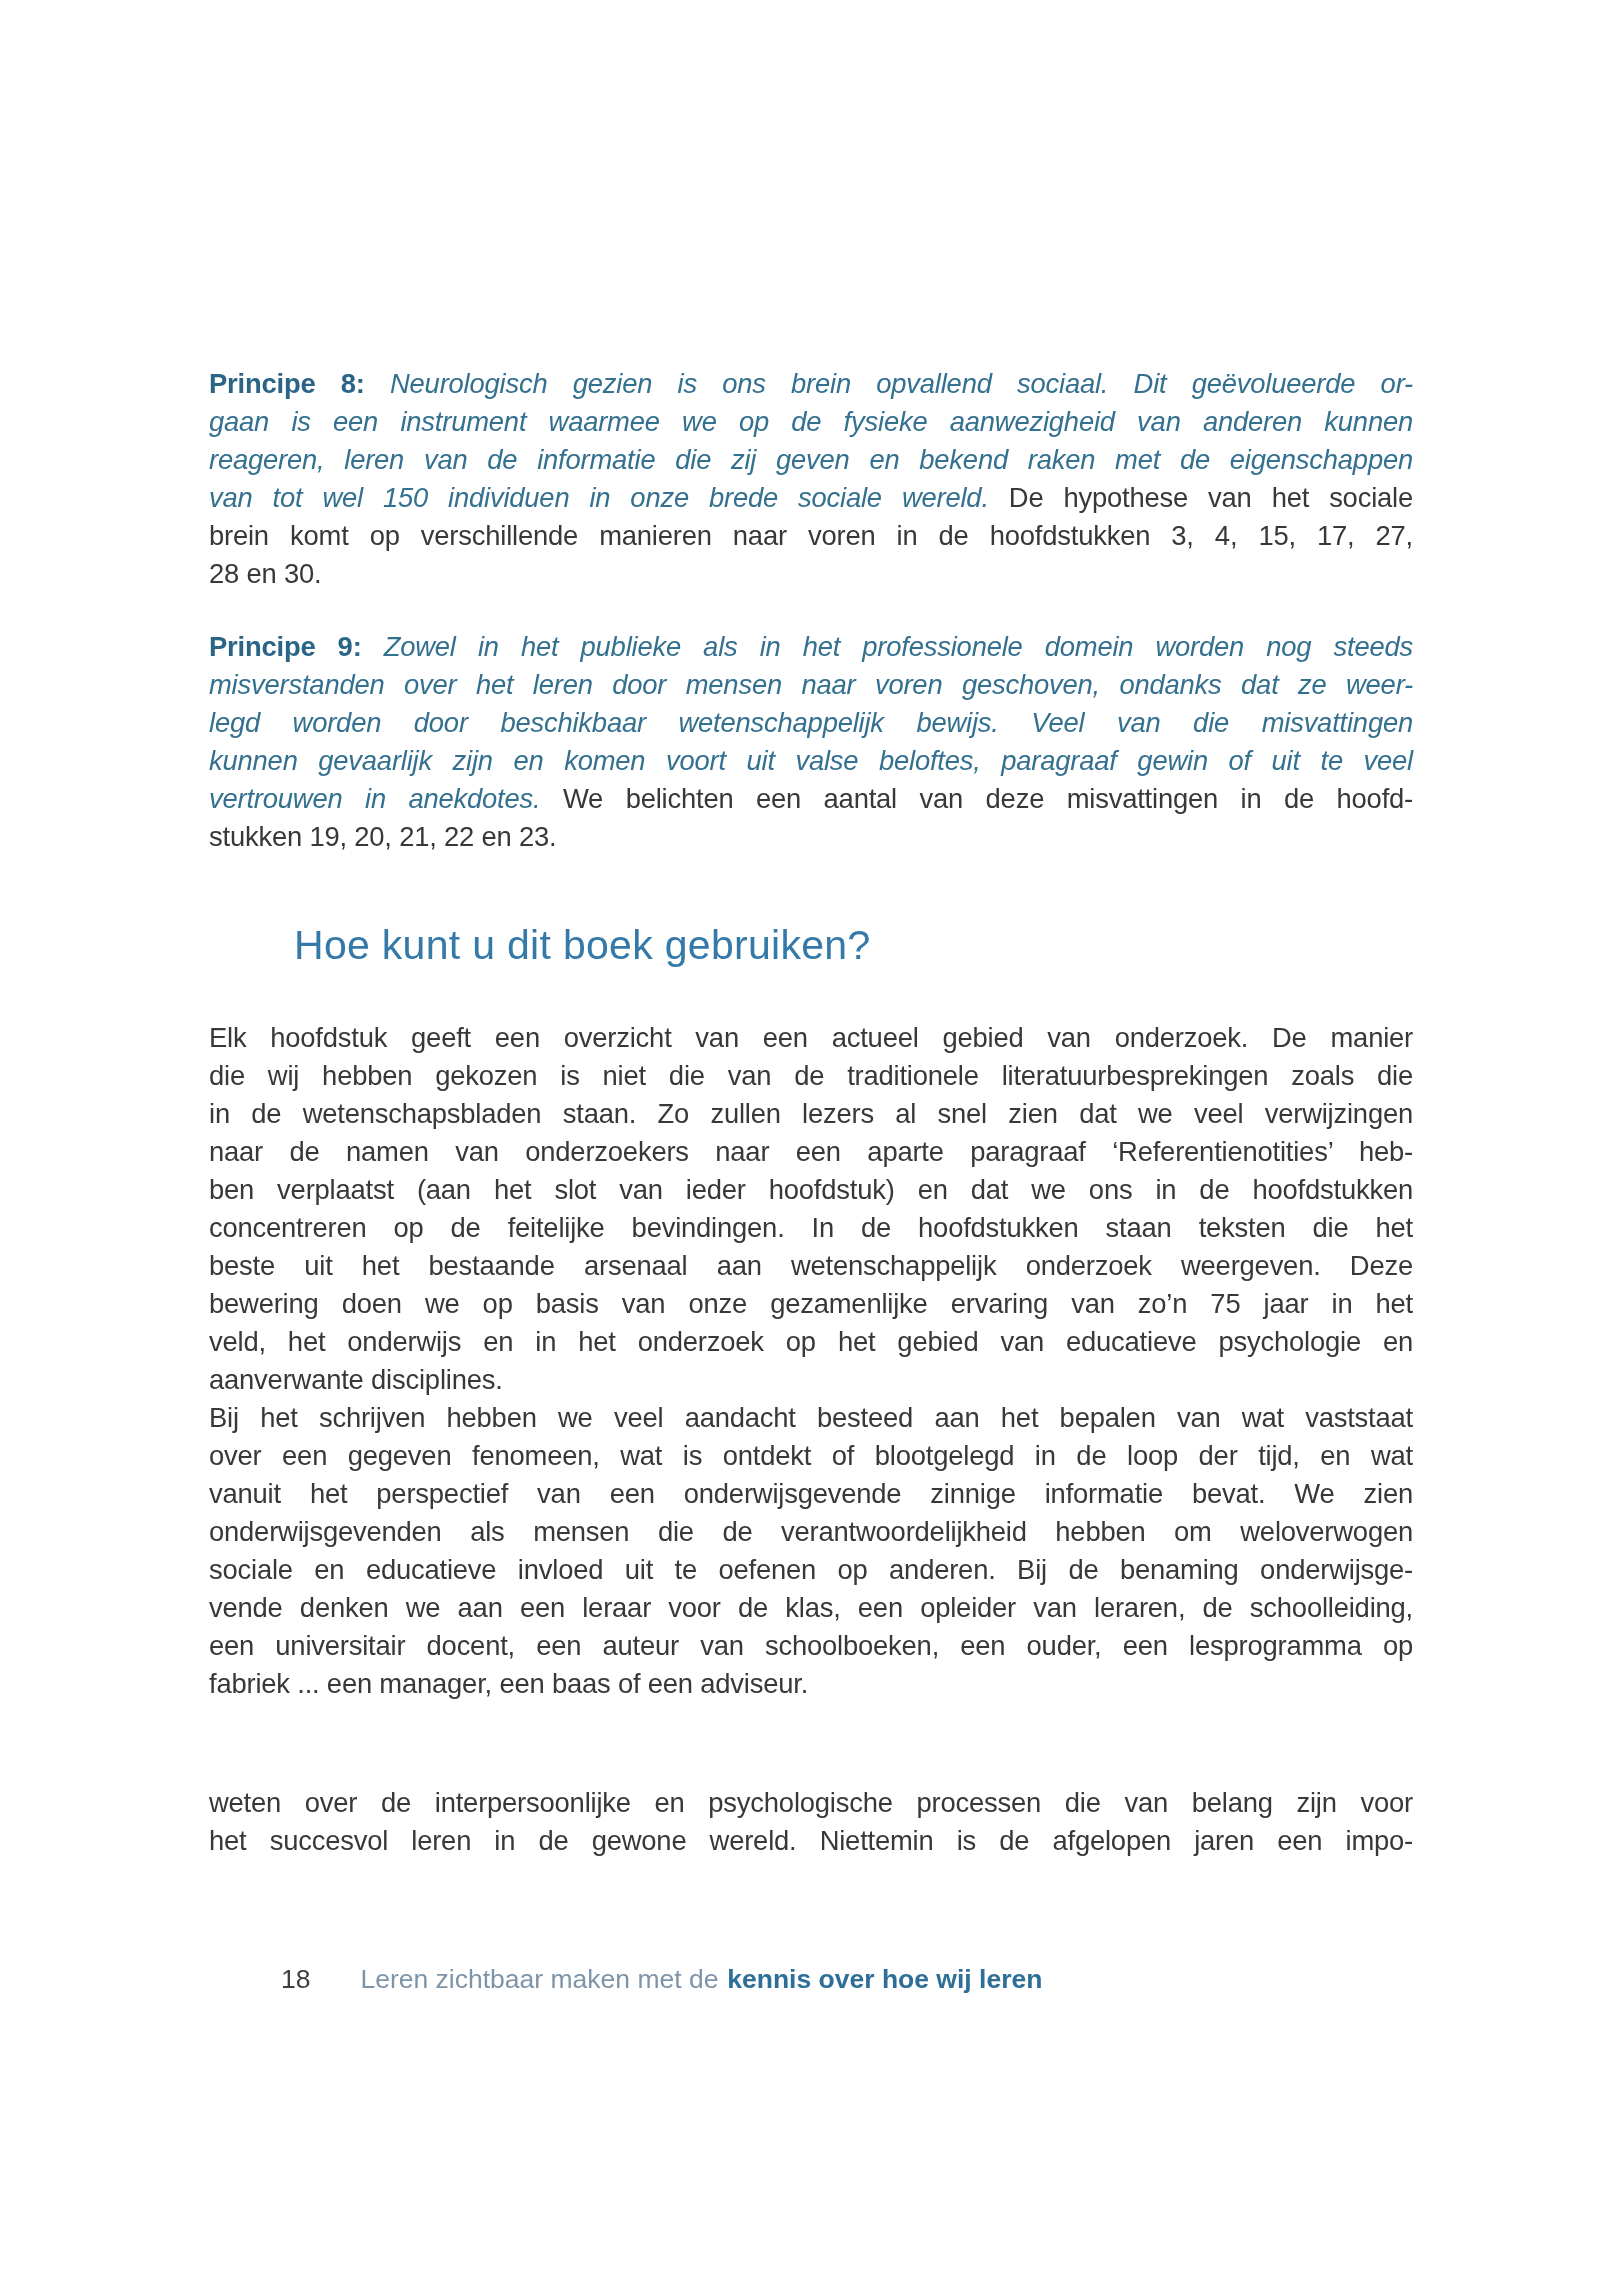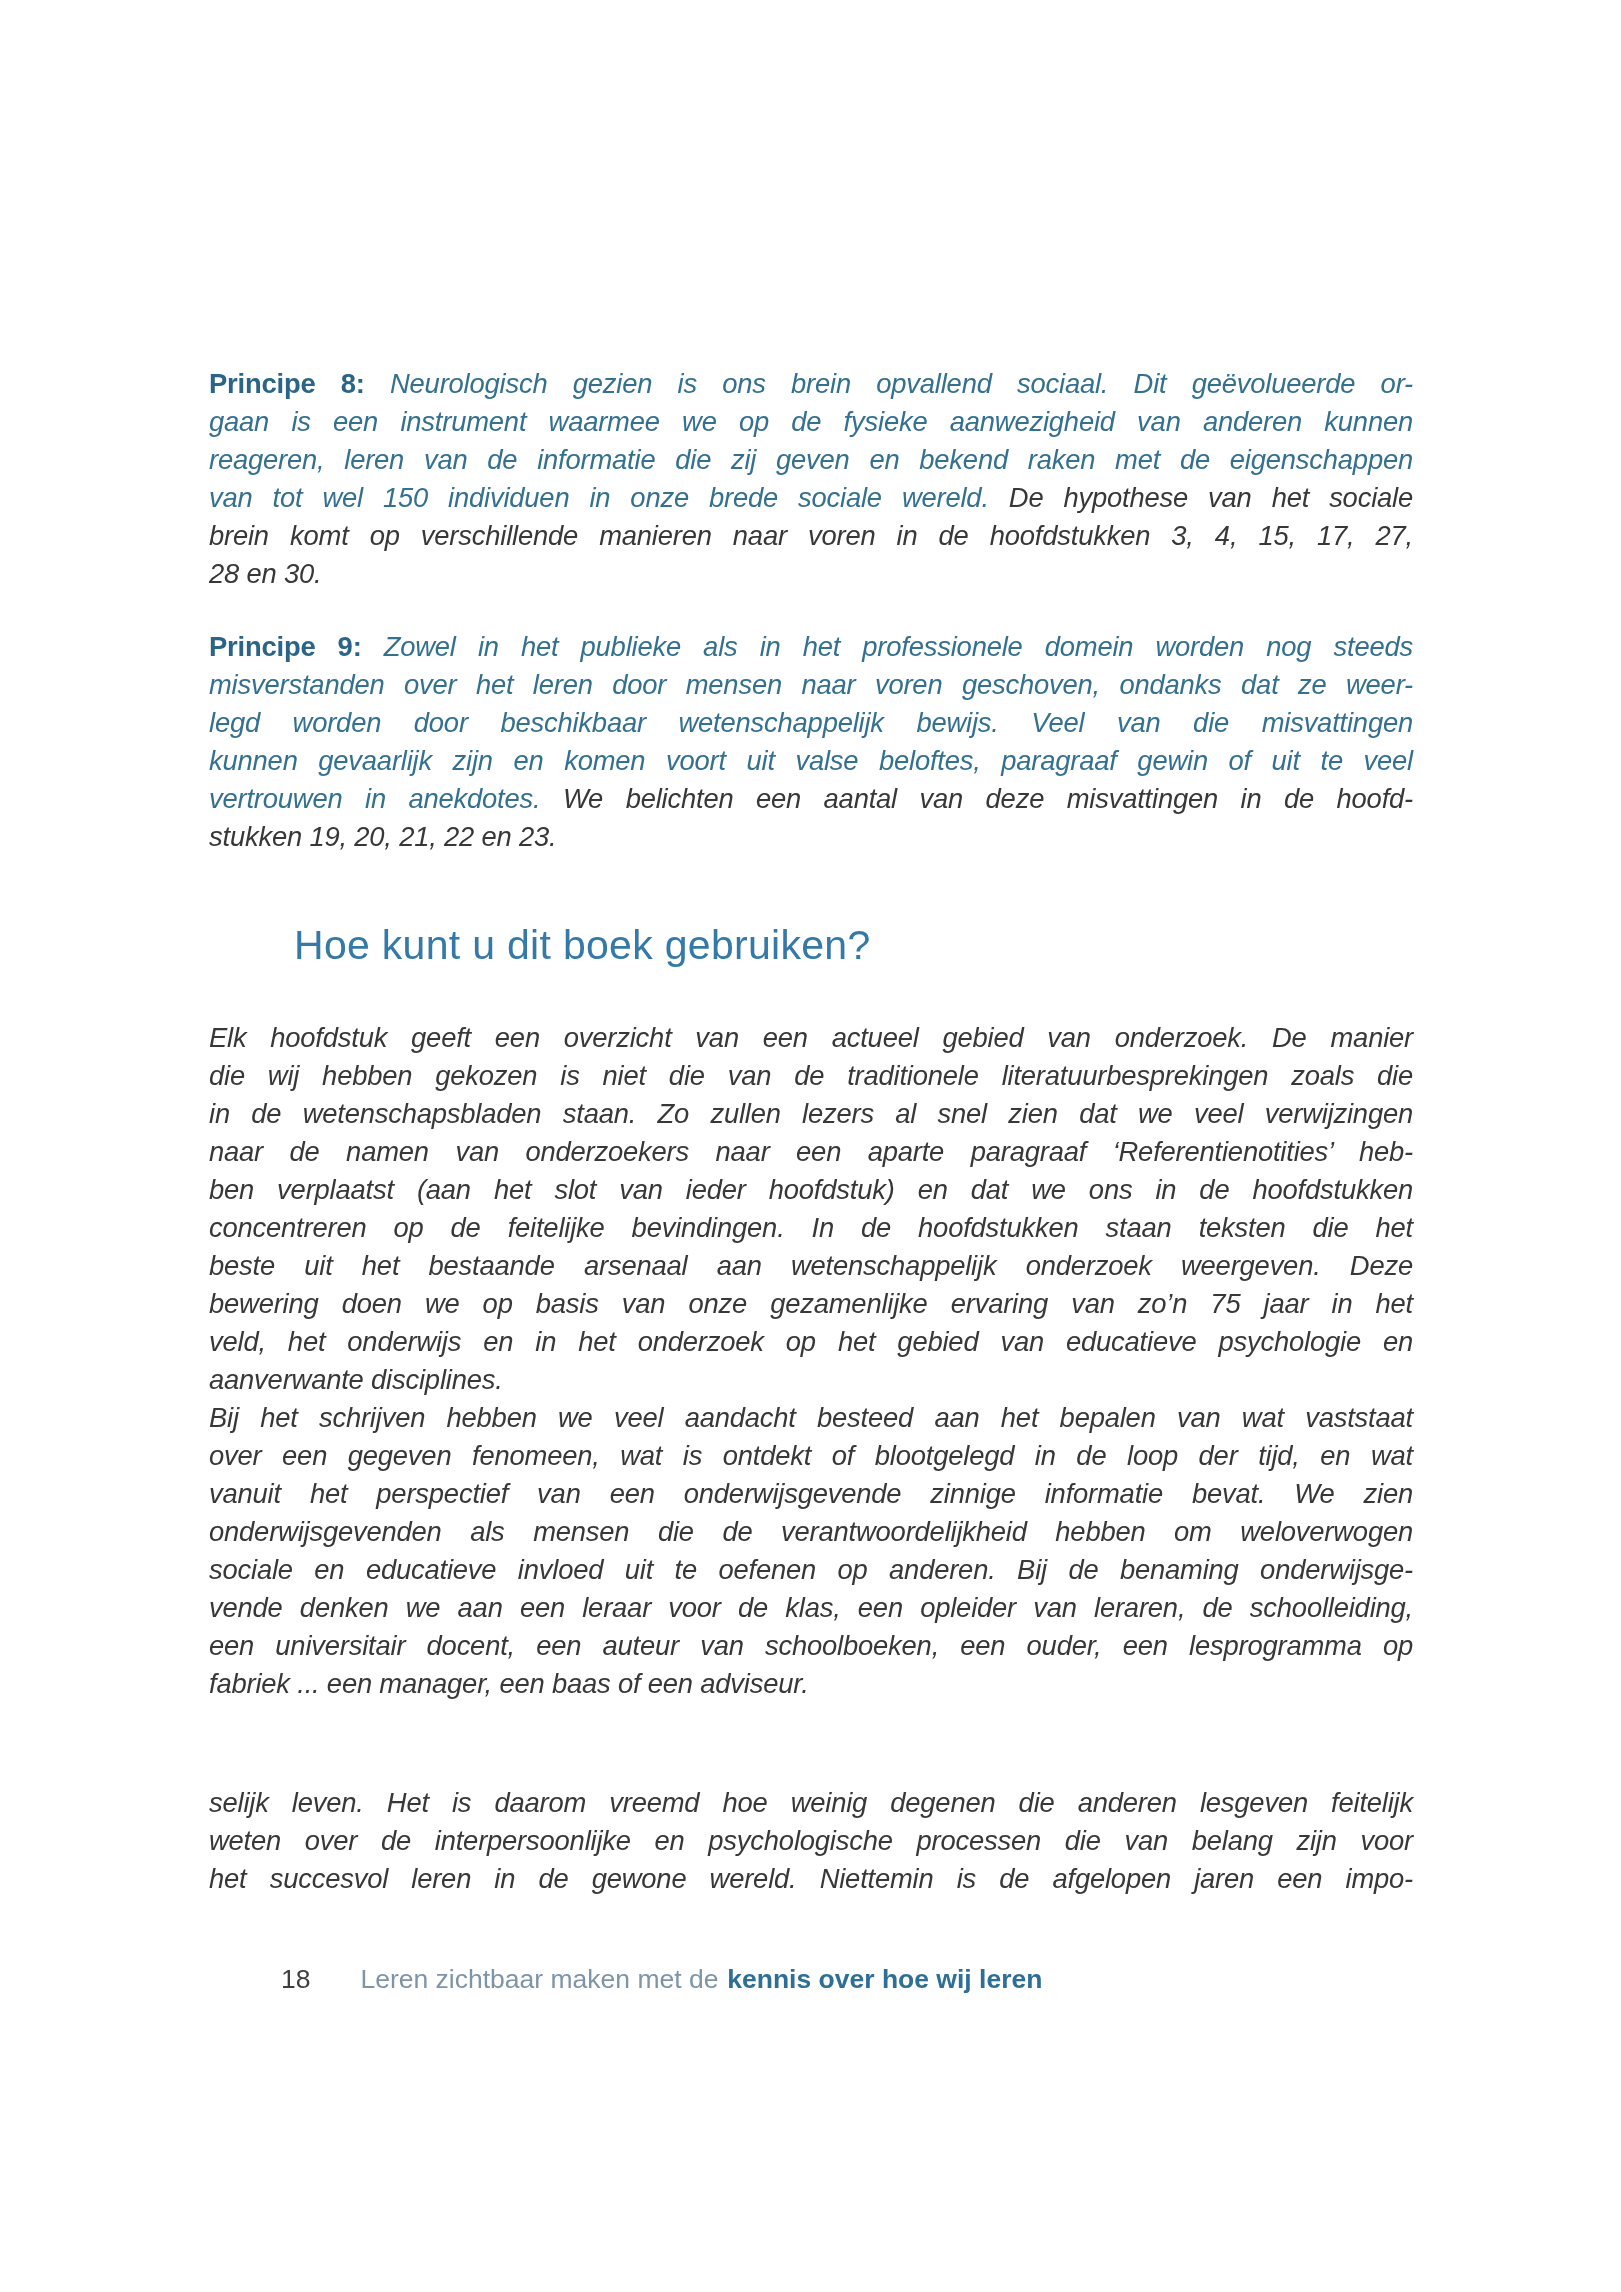--- a/index.html
+++ b/index.html
@@ -18,21 +18,21 @@
     line-height:38px;
     letter-spacing:-0.2px;
     color:var(--c-body,#383838);
     text-align:justify;
     text-align-last:justify;
     white-space:normal;
   }
   .line.align-left { text-align-last:left; }
   .seg-label  { font-weight:bold; color:var(--c-label,#2a6486); }
   .seg-italic { font-style:italic; color:var(--c-italic,#34708f); }
-  .seg-regular{ color:var(--c-body,#383838);font-style:italic; }
+  .seg-regular{ color:var(--c-body,#383838); }
   #p8 { top:365px; }
   #p9 { top:628px; }
   .heading {
     position:absolute; left:294px; top:923px;
     font-size:41px; line-height:45px; font-weight:normal;
     letter-spacing:0.3px;
     color:var(--c-heading,#3579a8);
   }
   #block1 { top:1019px; }
   #block2 { top:1784px; }
@@ -85,21 +85,20 @@
       <div class="line"><span class="seg-regular">over een gegeven fenomeen, wat is ontdekt of blootgelegd in de loop der tijd, en wat</span></div>
       <div class="line"><span class="seg-regular">vanuit het perspectief van een onderwijsgevende zinnige informatie bevat. We zien</span></div>
       <div class="line"><span class="seg-regular">onderwijsgevenden als mensen die de verantwoordelijkheid hebben om weloverwogen</span></div>
       <div class="line"><span class="seg-regular">sociale en educatieve invloed uit te oefenen op anderen. Bij de benaming onderwijsge-</span></div>
       <div class="line"><span class="seg-regular">vende denken we aan een leraar voor de klas, een opleider van leraren, de schoolleiding,</span></div>
       <div class="line"><span class="seg-regular">een universitair docent, een auteur van schoolboeken, een ouder, een lesprogramma op</span></div>
       <div class="line align-left"><span class="seg-regular">fabriek ... een manager, een baas of een adviseur.</span></div>
     </div>
 
   <div class="col body-block" id="block2">
-      <div class="line"><span class="seg-regular">selijk leven. Het is daarom vreemd hoe weinig degenen die anderen lesgeven feitelijk</span></div>
       <div class="line"><span class="seg-regular">weten over de interpersoonlijke en psychologische processen die van belang zijn voor</span></div>
       <div class="line"><span class="seg-regular">het succesvol leren in de gewone wereld. Niettemin is de afgelopen jaren een impo-</span></div>
     </div>
 
   <div class="footer">
     <span class="pagenum">18</span><span class="ftitle-light">Leren zichtbaar maken met de</span><span class="ftitle-strong">kennis over hoe wij leren</span>
   </div>
 
 </div>
 

